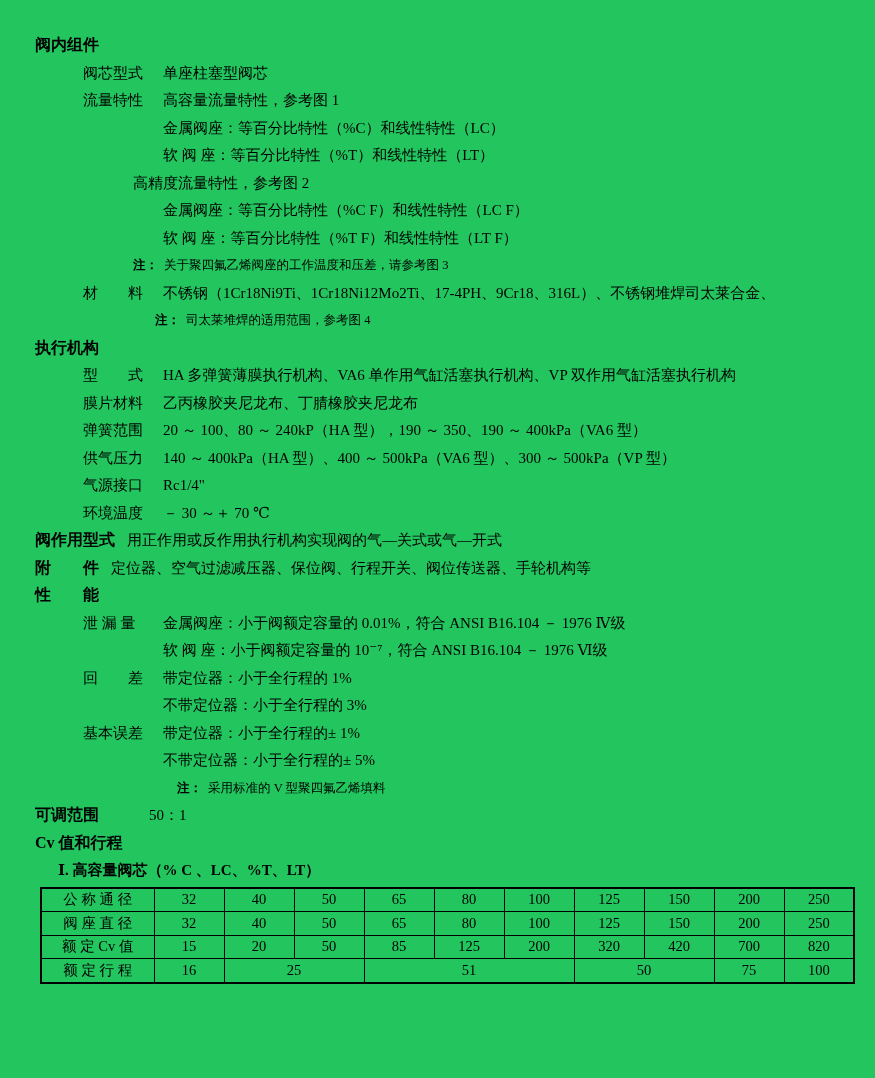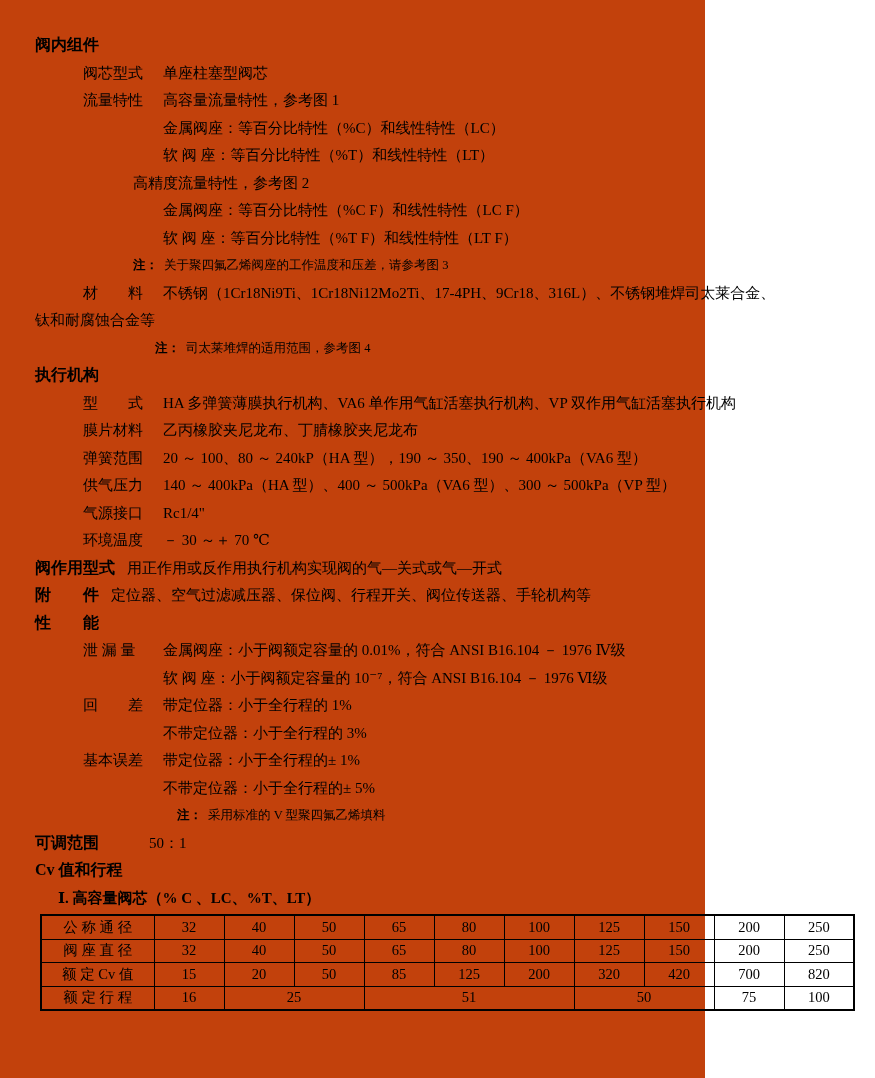--- a/index.html
+++ b/index.html
@@ -1,17 +1,17 @@
 <!DOCTYPE html>
 <html><head>
 <meta charset="utf-8">
 <style>
   html,body{margin:0;padding:0;background:#fff;}
   .page{
-    width:705px;height:1078px;background:#c2410c;box-sizing:border-box;
+    width:875px;height:1078px;background:#22c55e;box-sizing:border-box;
     padding:32px 18px 0 35px;position:relative;
     font-family:"Liberation Serif","DejaVu Serif",serif;
     font-size:15px;color:#000;
   }
   .line{height:27.5px;display:flex;align-items:center;white-space:nowrap;}
   .h{font-weight:bold;font-size:16px;}
   .lblrow{padding-left:48px;}
   .lbl{display:inline-block;width:64px;flex:0 0 64px;}
   .gap{display:inline-block;width:16px;flex:0 0 16px;}
   .sub1{padding-left:98px;}
@@ -64,21 +64,20 @@
   <div class="line note n1">
     <span class="nlab">注：</span>
       <span>关于聚四氟乙烯阀座的工作温度和压差，请参考图 3</span>
   </div>
 
   <div class="line lblrow">
     <span class="lbl">材　　料</span>
       <span class="gap"></span>
       <span>不锈钢（1Cr18Ni9Ti、1Cr18Ni12Mo2Ti、17-4PH、9Cr18、316L）、不锈钢堆焊司太莱合金、</span>
   </div>
-  <div class="line cont">钛和耐腐蚀合金等</div>
 
   <div class="line note n2">
     <span class="nlab">注：</span>
       <span>司太莱堆焊的适用范围，参考图 4</span>
   </div>
 
   <div class="line h">执行机构</div>
 
   <div class="line lblrow">
     <span class="lbl">型　　式</span>

